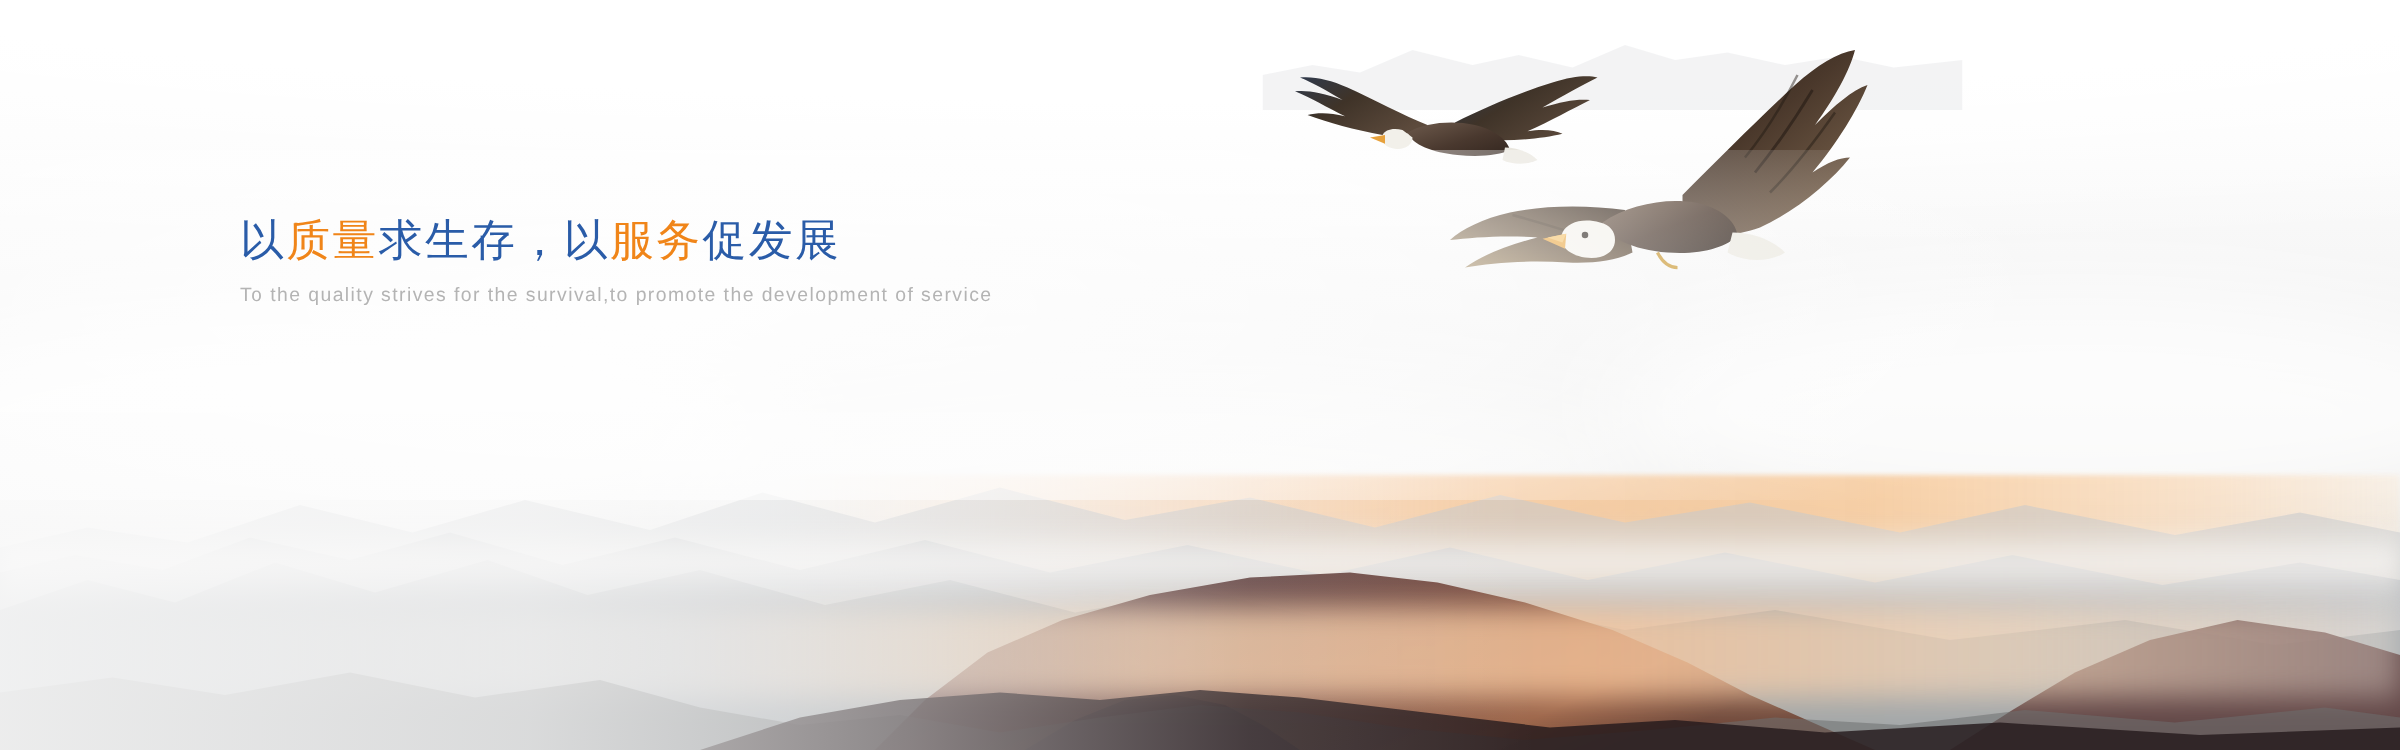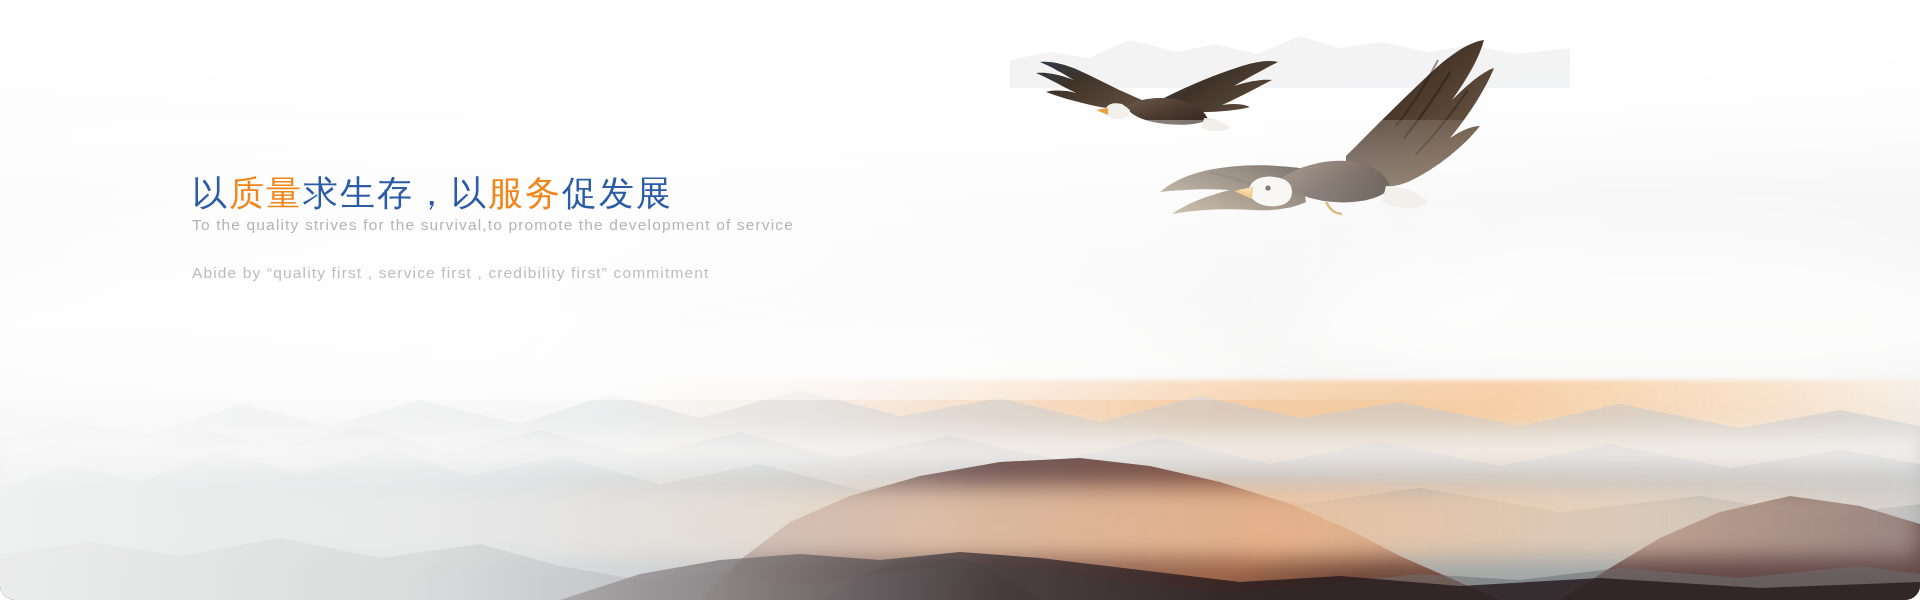--- a/index.html
+++ b/index.html
@@ -5,21 +5,20 @@
   html,body{margin:0;padding:0;background:#fff;}
   body{font-family:"Liberation Sans","DejaVu Sans",sans-serif;}
 
   #banner{
     position:relative;
     width:1920px;height:600px;
     overflow:hidden;
     background:linear-gradient(180deg,
        #fdfdfd 0%, #fbfbfb 18%, #f7f7f7 34%,
        #f2f2f2 48%, #ededec 58%, #e9e9e8 66%, #e6e6e5 72%);
-    border-radius:15px;
   }
 
   
   .haze{position:absolute;left:0;width:100%;pointer-events:none;}
   .haze-top{top:0;height:190px;
     background:radial-gradient(120% 150% at 50% -40%, #ffffff 0%, #ffffff 55%, rgba(255,255,255,0) 100%);}
   .cloudwash{position:absolute;border-radius:50%;filter:blur(38px);pointer-events:none;}
 
   
   .far-ridge{position:absolute;top:18px;left:1010px;width:560px;height:70px;opacity:.30;}
@@ -38,21 +37,21 @@
     font-size:35px;
     line-height:1.18;
     letter-spacing:2px;
     color:#2a5ca8;
     font-weight:400;
     white-space:nowrap;
     text-shadow:0 1px 2px rgba(255,255,255,.85);
   }
   .hl-accent{color:#f08519;}
   .subline{
-    margin-top:3px;
+    margin-top:15px;
     font-size:15.5px;
     letter-spacing:1.15px;
     color:#b4b4b4;
     font-weight:400;
     white-space:nowrap;
     text-shadow:0 1px 1px rgba(255,255,255,.7);
   }
   .block2{margin-top:30px;}
   .block2 .headline{letter-spacing:2.5px;}
   .block2 .subline{color:#bdbdbd;}
@@ -225,18 +224,17 @@
               background:radial-gradient(60% 100% at 28% 45%, rgba(255,255,255,.92) 0%, rgba(255,255,255,.55) 55%, rgba(255,255,255,0) 100%);"></div>
 
   <div id="copy">
 
     <div class="block1">
       <div class="headline"><span>以</span><span class="hl-accent">质量</span><span>求生存，以</span><span class="hl-accent">服务</span><span>促发展</span></div>
       <div class="subline">To the quality strives for the survival,to promote the development of service</div>
     </div>
 
     <div class="block2">
-      <div class="subline">Abide by “quality first , service first , credibility first” commitment</div>
     </div>
 
   </div>
 
 </div>
 
 </body></html>

